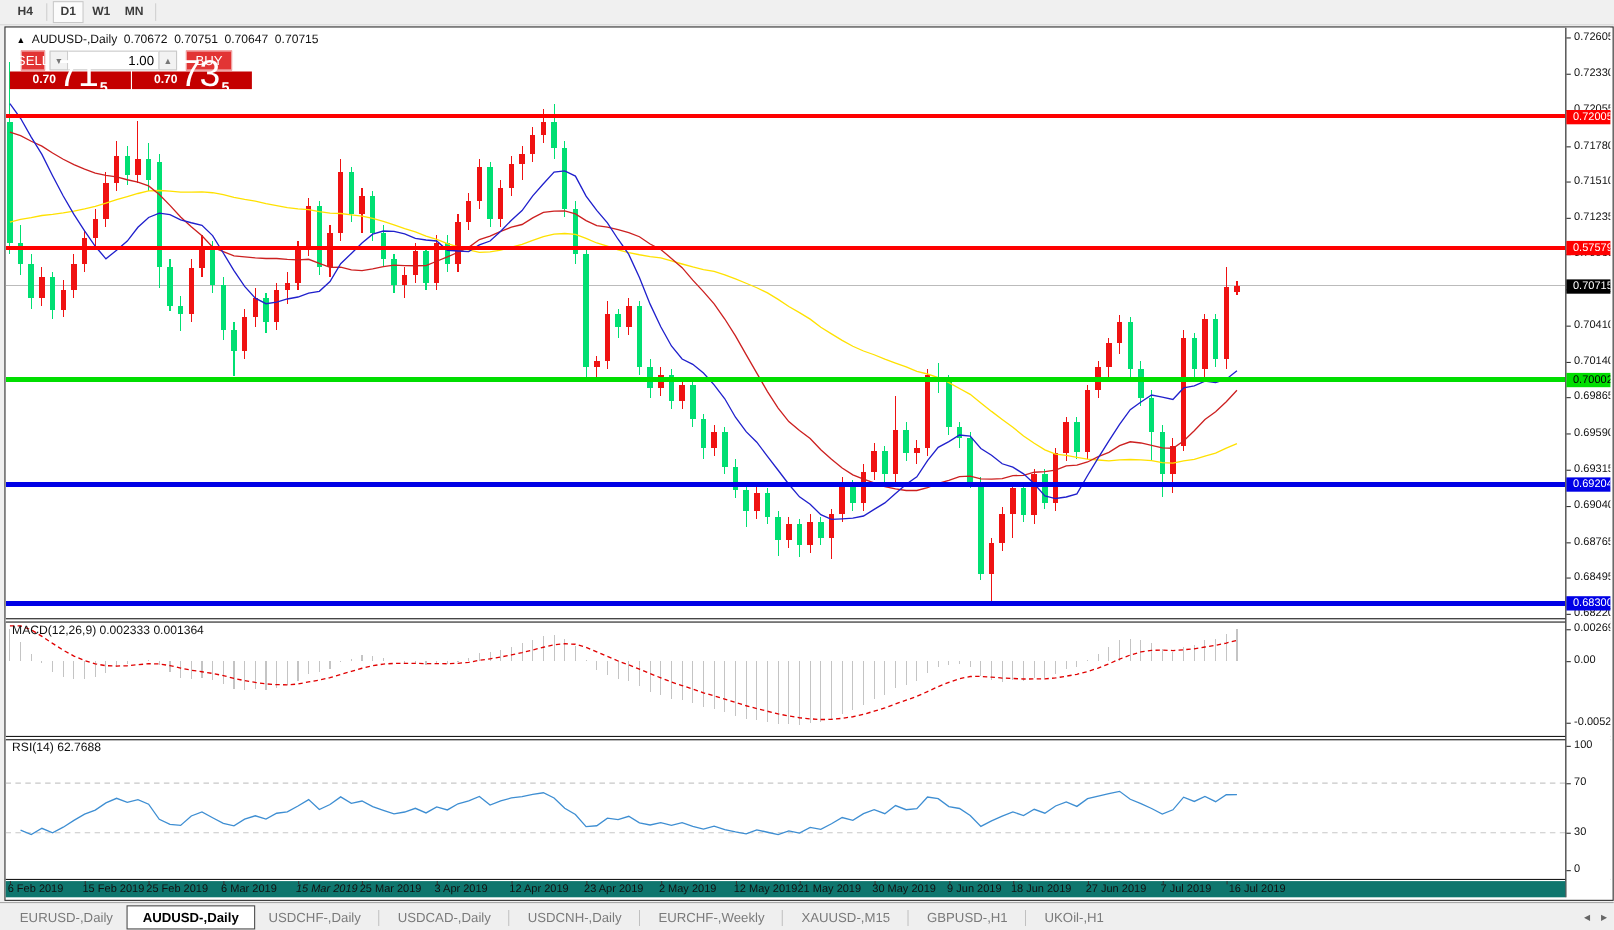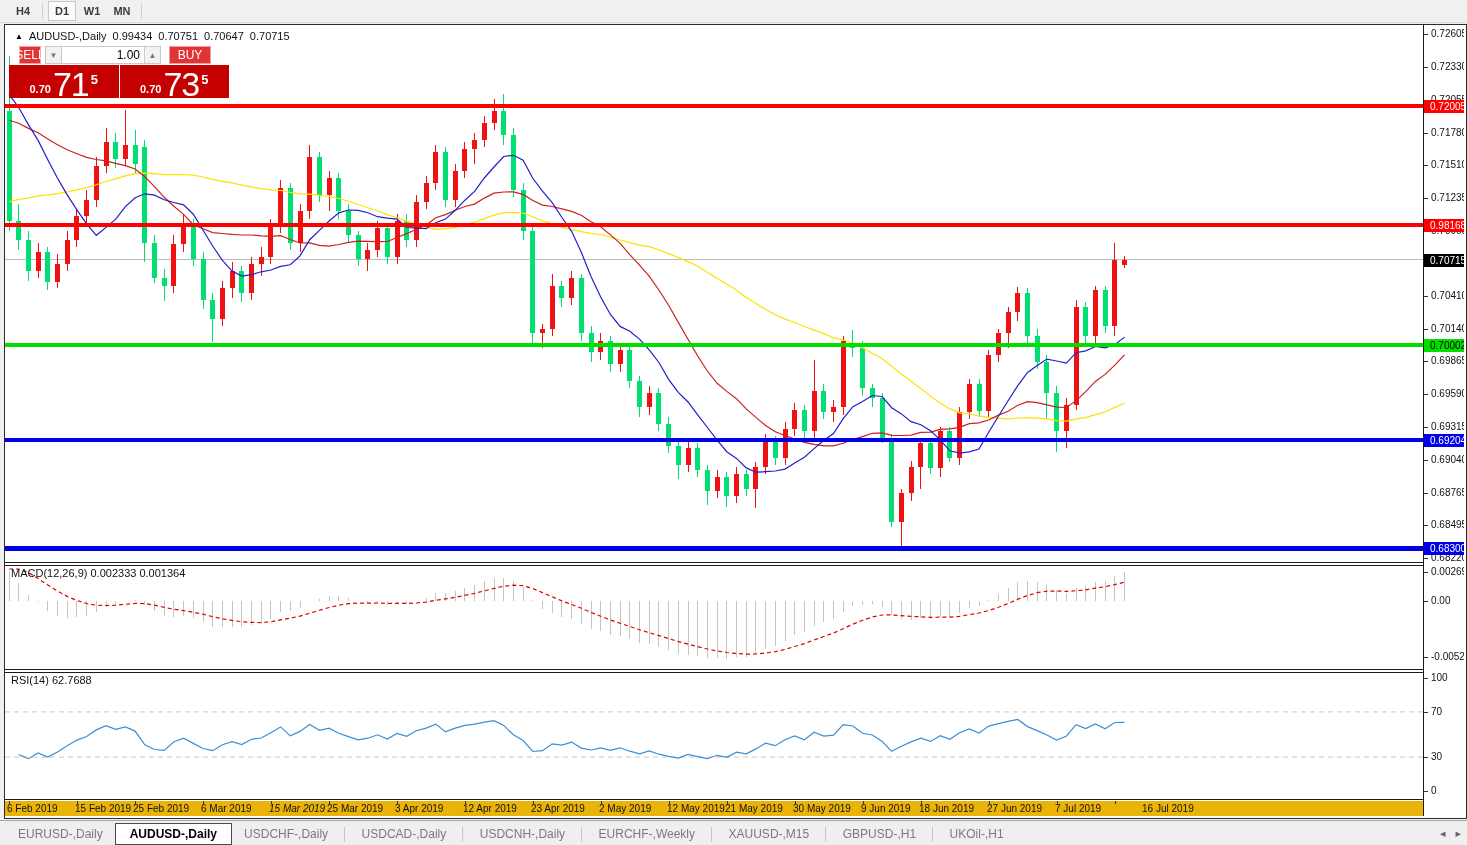--- a/index.html
+++ b/index.html
@@ -30,30 +30,30 @@
   #caption .tri{font-size:8px;color:#000;}
   #oneclick{position:absolute;left:4px;top:21px;width:220px;}
   #oc-row1{display:flex;align-items:stretch;height:18px;margin-left:10px;margin-right:4px;}
   .oc-btn{background:#e23434;color:#fff;font-size:12px;display:flex;align-items:center;justify-content:center;
     border:1px solid #f0a0a0;cursor:pointer;}
   #sell-btn{width:20px;}#buy-btn{width:40px;margin-left:8px;}
   .spin{width:15px;background:#f2f2f2;border:1px solid #c9c9c9;color:#777;font-size:8px;
     display:flex;align-items:center;justify-content:center;cursor:pointer;}
   #vol-input{width:74px;border:1px solid #c9c9c9;border-left:none;border-right:none;
     font-size:12px;text-align:right;padding:0 4px;color:#000;outline:none;font-family:"Liberation Sans",sans-serif;}
-  #oc-row2{display:flex;margin-top:1px;height:33px;}
+  #oc-row2{display:flex;margin-top:1px;height:16px;}
   .quote{flex:1;background:#c40000;color:#fff;display:flex;align-items:flex-end;justify-content:center;
     padding-bottom:2px;gap:2px;}
   .quote+.quote{margin-left:1px;}
   .quote .small{font-size:11px;font-weight:700;line-height:14px;}
   .quote .big{font-size:34px;font-weight:400;line-height:24px;letter-spacing:-1px;}
   .quote .sup{font-size:13px;font-weight:700;line-height:30px;align-self:flex-start;}
   .ind-label{position:absolute;left:6px;font-size:11px;color:#111;white-space:nowrap;}
   
-  #date-strip{position:absolute;left:0;top:776px;width:1418px;height:15px;background:#eab308;}
+  #date-strip{position:absolute;left:0;top:776px;width:1418px;height:15px;background:#0f766e;}
   .date-label{position:absolute;top:2px;font-size:10px;color:#111;white-space:nowrap;}
   .date-tick{position:absolute;top:0;width:1px;height:3px;background:#333;}
   
   #tabbar{position:absolute;left:0;top:820px;width:1467px;height:25px;background:#efefef;
     border-top:1px solid #a8a8a8;display:flex;align-items:center;font-size:12px;color:#7a7a7a;}
   .tab{padding:3px 12px;white-space:nowrap;cursor:pointer;}
   .tab.active{background:#fff;border:1px solid #4a4a4a;color:#000;font-weight:700;padding:3px 14px;}
   .tab-sep{color:#bdbdbd;padding:0 1px;}
   #tab-nav{margin-left:auto;margin-right:6px;color:#666;font-size:11px;display:flex;gap:10px;}
 </style>
@@ -486,31 +486,31 @@
         <div class="tick-label" style="top: 626px;">-0.005242</div>
         <div class="tick-mark" style="top: 653px;"></div>
         <div class="tick-label" style="top: 647px;">100</div>
         <div class="tick-mark" style="top: 687px;"></div>
         <div class="tick-label" style="top: 681px;">70</div>
         <div class="tick-mark" style="top: 732px;"></div>
         <div class="tick-label" style="top: 726px;">30</div>
         <div class="tick-mark" style="top: 766px;"></div>
         <div class="tick-label" style="top: 760px;">0</div>
         <div class="axis-badge" style="top: 75px; background: rgb(254, 0, 0); color: rgb(255, 255, 255);">0.72005</div>
-        <div class="axis-badge" style="top: 194px; background: rgb(254, 0, 0); color: rgb(255, 255, 255);">0.98168</div>
+        <div class="axis-badge" style="top: 194px; background: rgb(254, 0, 0); color: rgb(255, 255, 255);">0.57579</div>
         <div class="axis-badge" style="top: 314px; background: rgb(0, 222, 0); color: rgb(0, 0, 0);">0.70002</div>
         <div class="axis-badge" style="top: 409px; background: rgb(0, 0, 230); color: rgb(255, 255, 255);">0.69204</div>
         <div class="axis-badge" style="top: 517px; background: rgb(0, 0, 230); color: rgb(255, 255, 255);">0.68300</div>
         <div class="axis-badge" style="top: 229px; background: rgb(0, 0, 0); color: rgb(255, 255, 255);">0.70715</div>
       </div>
 
     <div id="caption">
       <span class="tri">▲</span>
       <span>AUDUSD-,Daily</span>
-      <span>0.99434</span>
+      <span>0.70672</span>
       <span>0.70751</span>
       <span>0.70647</span>
       <span>0.70715</span>
     </div>
 
     <div id="oneclick">
       <div id="oc-row1">
         <div id="sell-btn" class="oc-btn">SELL</div>
         <div class="spin" style="margin-left:4px">
           <span>▼</span>
@@ -574,21 +574,21 @@
         <div class="date-label" style="left: 788px;">30 May 2019</div>
         <div class="date-tick" style="left: 858px;"></div>
         <div class="date-label" style="left: 856px;">9 Jun 2019</div>
         <div class="date-tick" style="left: 916px;"></div>
         <div class="date-label" style="left: 914px; text-align: center;">18 Jun 2019</div>
         <div class="date-tick" style="left: 984px;"></div>
         <div class="date-label" style="left: 982px;">27 Jun 2019</div>
         <div class="date-tick" style="left: 1052px;"></div>
         <div class="date-label" style="left: 1050px;">7 Jul 2019</div>
         <div class="date-tick" style="left: 1110px;"></div>
-        <div class="date-label" style="left: 1137px;">16 Jul 2019</div>
+        <div class="date-label" style="left: 1112px;">16 Jul 2019</div>
       </div>
   </div>
 </div>
 
 <div id="tabbar">
     <div style="width: 6px;"></div>
     <div class="tab">EURUSD-,Daily</div>
     <div class="tab active">AUDUSD-,Daily</div>
     <div class="tab">USDCHF-,Daily</div>
     <div class="tab-sep">│</div>

